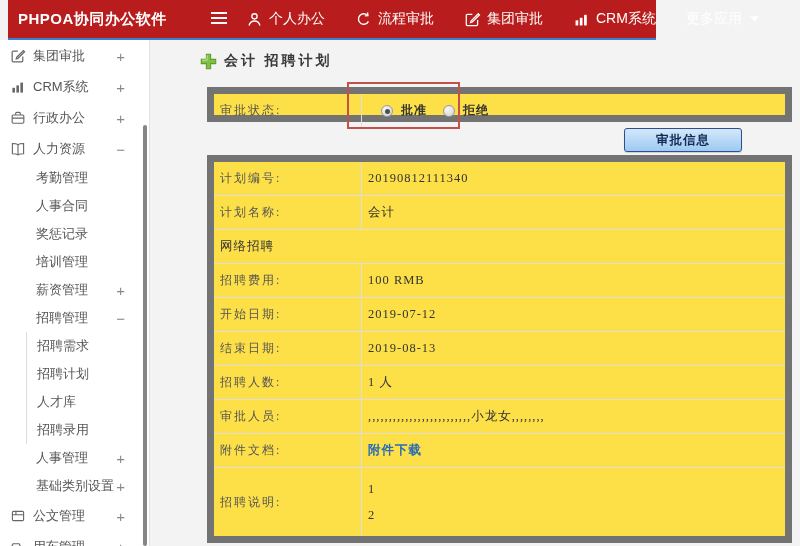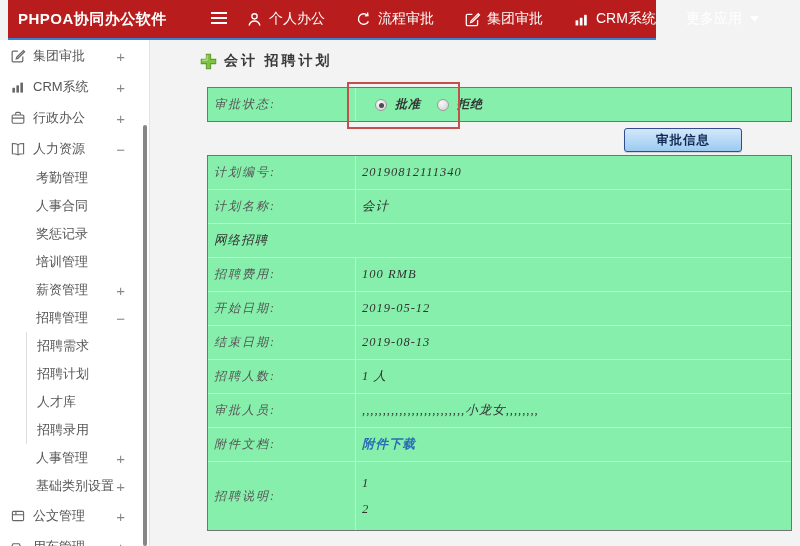--- a/index.html
+++ b/index.html
@@ -34,21 +34,21 @@
     background:#868686; border-radius:2px; }
 
   
   .content { position:absolute; left:151px; top:40px; right:0; bottom:0; background:#f3f3f3; overflow:hidden; }
   .page-title { position:absolute; left:49px; top:12px; display:flex; align-items:center; gap:7px; }
   .page-title .icon svg { width:17px; height:17px; }
   .page-title-text { font-family:"Liberation Serif","DejaVu Serif",serif; font-weight:bold;
     font-size:14px; color:#3a3a3a; letter-spacing:3px; }
   .form-wrap { position:absolute; left:56px; top:47px; right:8px; }
 
-  .tbl { background:#86efac; border:1px solid #737373;font-style:italic; }
+  .tbl { background:#fde047; border:7px solid #737373; }
   .row { display:flex; min-height:34px; border-bottom:1px solid #dedede; }
   .row:last-child { border-bottom:none; }
   .row.tall { min-height:68px; }
   .cell-label { width:148px; flex:0 0 148px; border-right:1px solid #dedede;
     display:flex; align-items:center; padding-left:6px;
     font-size:12px; color:#555; letter-spacing:2px;
     font-family:"Liberation Serif","DejaVu Serif",serif; }
   .cell-value { flex:1; display:flex; align-items:center; padding-left:6px;
     font-size:12.5px; color:#333; letter-spacing:1px;
     font-family:"Liberation Serif","DejaVu Serif",serif; }
@@ -300,21 +300,21 @@
           </div>
           <div class="row">
             <div class="cell-label">招聘费用:</div>
             <div class="cell-value">
               <span>100 RMB</span>
             </div>
           </div>
           <div class="row">
             <div class="cell-label">开始日期:</div>
             <div class="cell-value">
-              <span>2019-05-12</span>
+              <span>2019-07-12</span>
             </div>
           </div>
           <div class="row">
             <div class="cell-label">结束日期:</div>
             <div class="cell-value">
               <span>2019-08-13</span>
             </div>
           </div>
           <div class="row">
             <div class="cell-label">招聘人数:</div>

